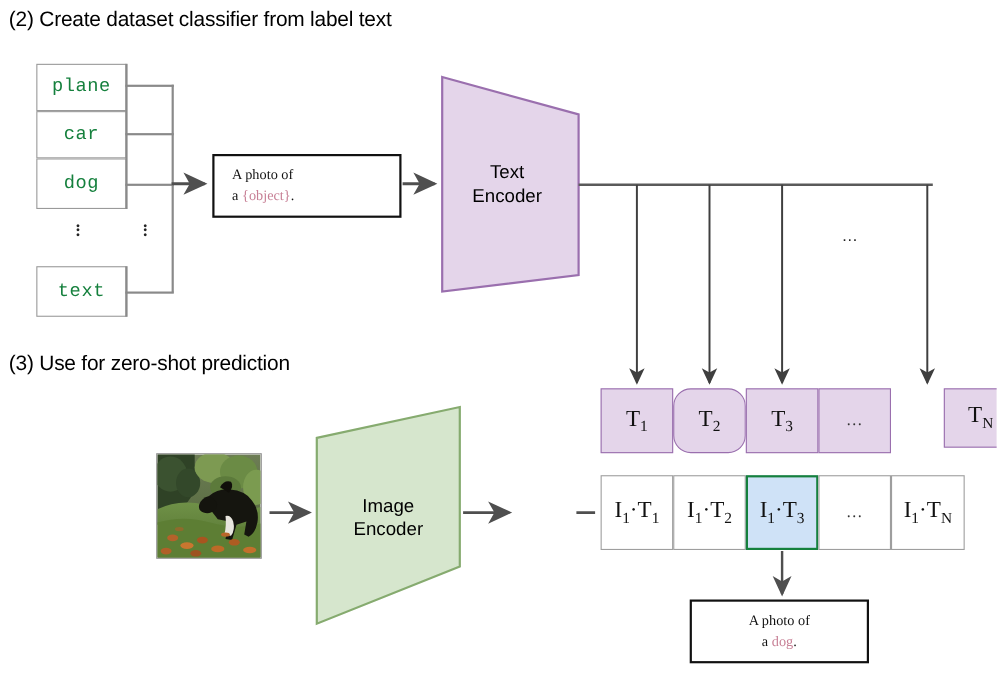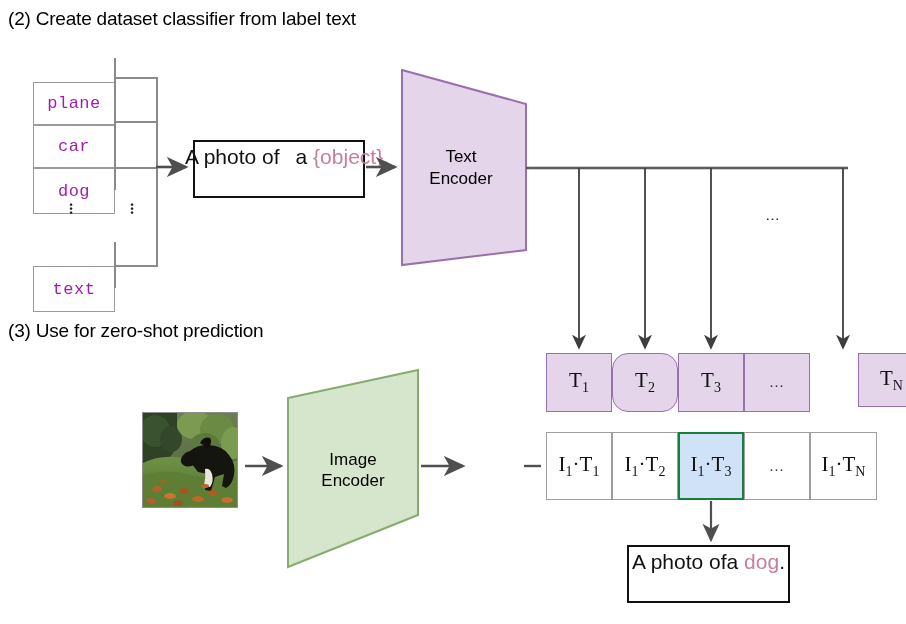--- a/index.html
+++ b/index.html
@@ -24,34 +24,33 @@
 
   
   .label-box {
     border: 1px solid #9a9a9a;
     background: #ffffff;
     display: flex;
     align-items: center;
     justify-content: center;
     font-family: "Liberation Mono", monospace;
     font-size: 17px;
-    color: #a21caf;
+    color: #15803d;
     letter-spacing: 0.5px;
-    margin-top: 24px;
   }
 
   
   .prompt-box {
     border: 2px solid #111111;
     background: #ffffff;
     display: flex;
-    flex-direction: row;
+    flex-direction: column;
     justify-content: center;
-    font-family: Liberation Sans, sans-serif;
-    font-size: 21px;
+    font-family: Liberation Serif, serif;
+    font-size: 13px;
     color: #111111;
     line-height: 1.45;
   }
   .prompt-box .ln { white-space: pre; }
   .prompt-box.lead .ln { padding-left: 16px; }
   .prompt-box.centered .ln { text-align: center; }
   .pink { color: #c77f95; }
 
   
   .encoder {

